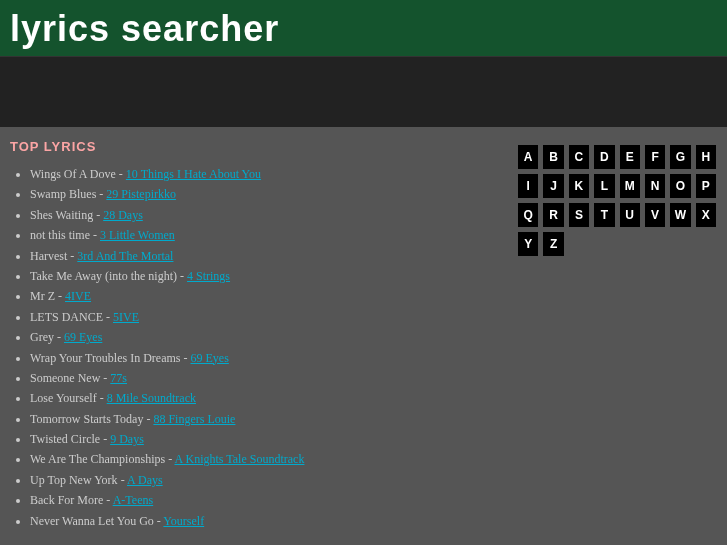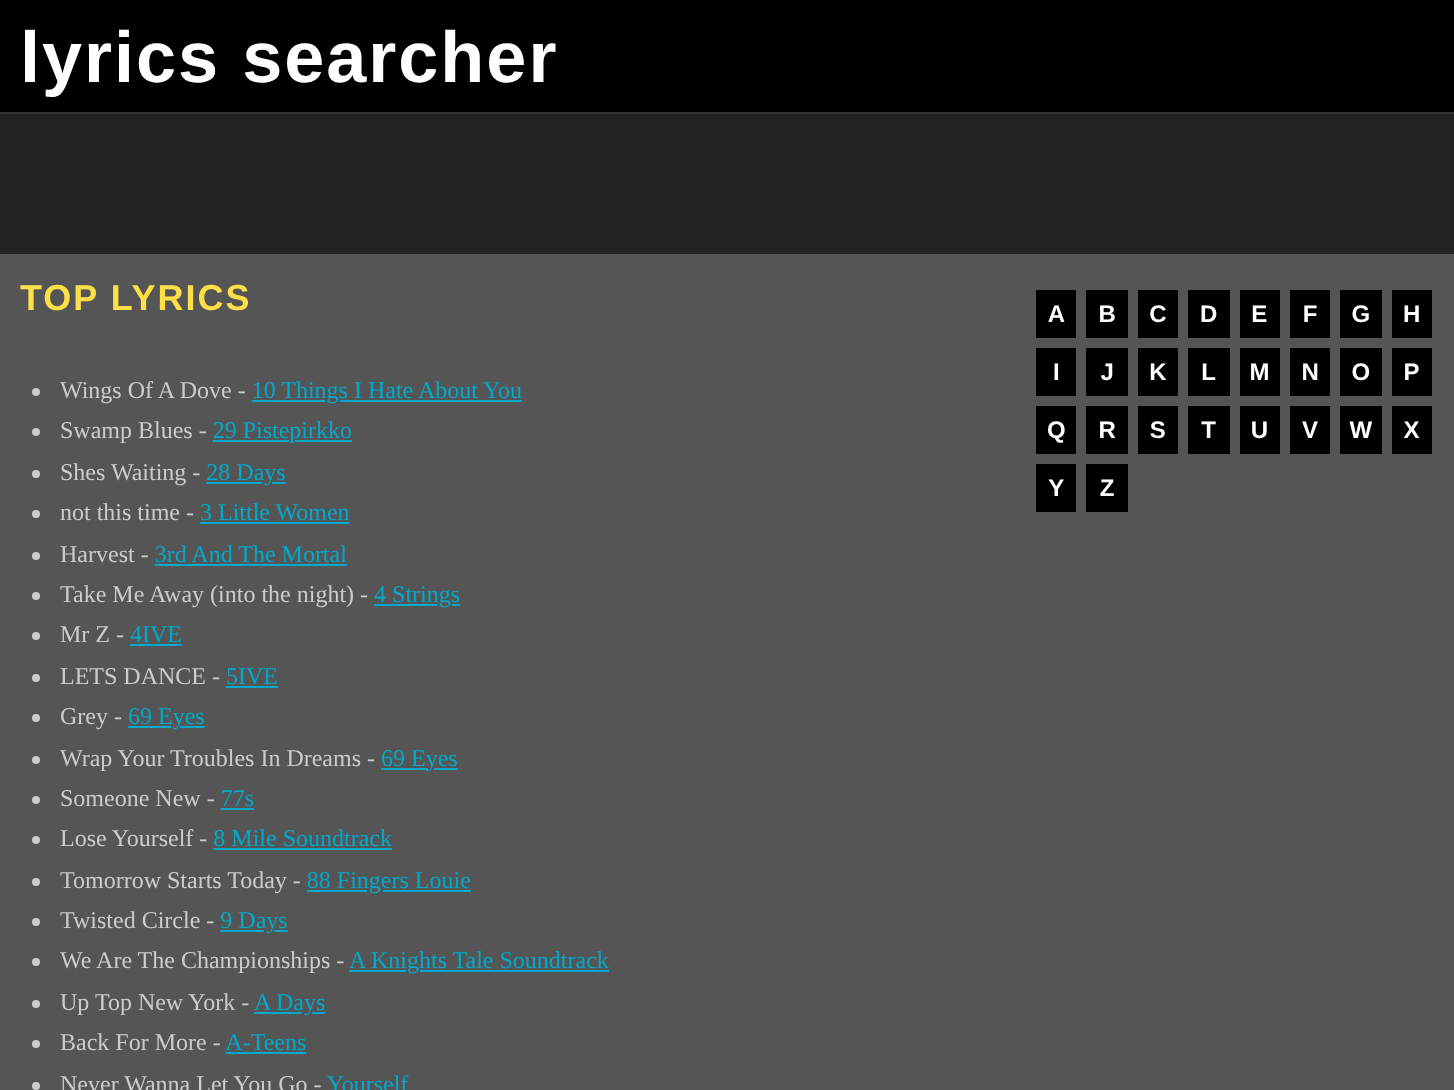--- a/index.html
+++ b/index.html
@@ -5,21 +5,21 @@
     * { margin: 0; padding: 0; box-sizing: border-box; }
     body {
       background-color: #555555;
       font-family: Arial, Helvetica, sans-serif;
       font-size: 13px;
       color: #cccccc;
     }
 
     
     #header {
-      background-color: #000000;
+      background-color: #14532d;
       padding: 8px 10px 6px 10px;
       border-bottom: 1px solid #333;
     }
     #header h1 {
       font-size: 36px;
       font-weight: bold;
       color: #ffffff;
       letter-spacing: 1px;
     }
     #header .subtitle {
@@ -43,24 +43,24 @@
       background-color: #555555;
     }
 
     
     #left-col {
       flex: 1;
       min-width: 0;
     }
 
     .top-lyrics-heading {
-      color: #fde047;
-      font-size: 18px;
+      color: #fca5a5;
+      font-size: 13px;
       font-weight: bold;
-      margin-bottom: 25px;
+      margin-bottom: 10px;
       letter-spacing: 1px;
     }
 
     .lyrics-list {
       list-style: disc;
       padding-left: 20px;
       line-height: 1.7;
     }
 
     .lyrics-list li {

